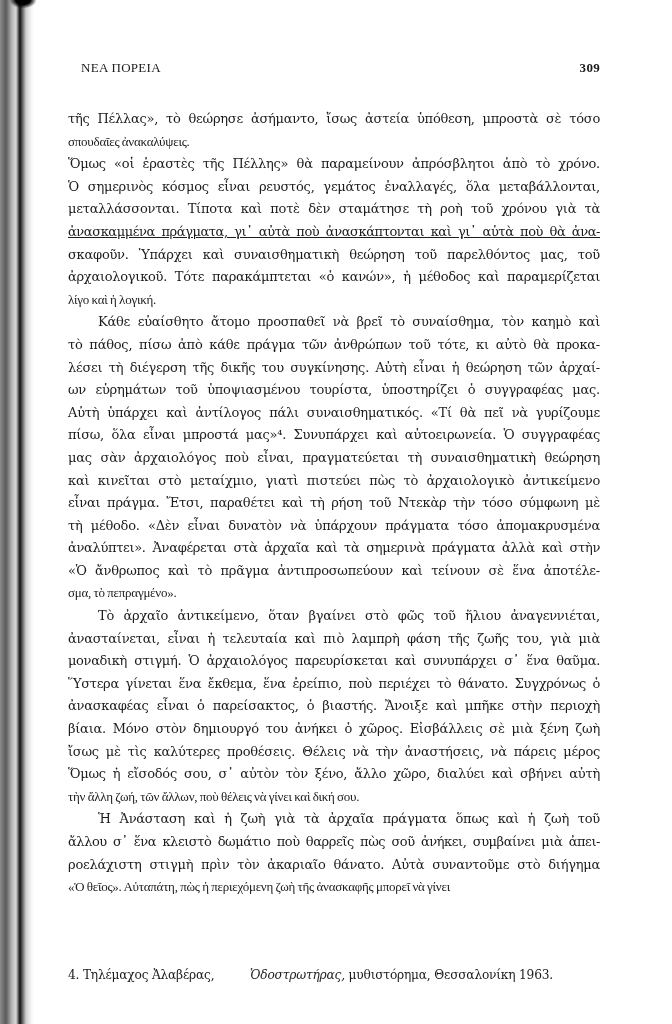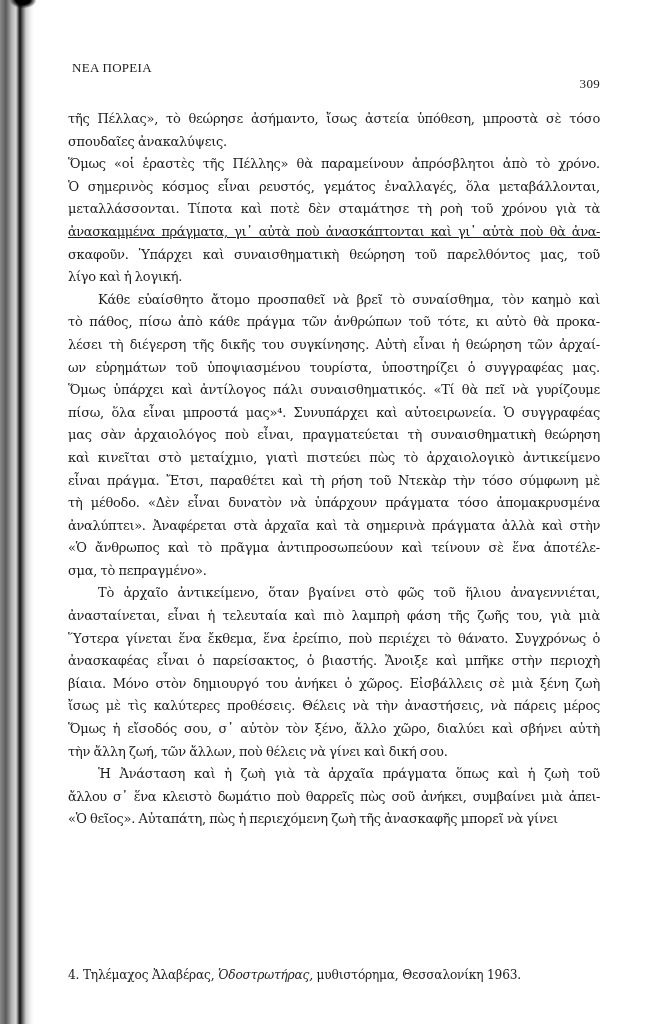--- a/index.html
+++ b/index.html
@@ -17,41 +17,41 @@
     position: absolute; left: 10px; top: 0; width: 26px; height: 8px;
     background: radial-gradient(ellipse at 50% 0%, #000 0%, #000 40%, rgba(0,0,0,0) 75%);
   }
   .page {
     position: absolute; left: 68px; top: 0; width: 532px;
   }
   .running-head {
     position: absolute; top: 60px; left: 0; width: 532px; height: 18px;
     font-family: "Liberation Serif", serif; font-size: 13px; letter-spacing: 0.3px;
   }
-  .running-head .title { position: absolute; left: 4px; top: 0; }
-  .running-head .pageno { position: absolute; right: 0; top: 16px; }
+  .running-head .title { position: absolute; left: 13px; top: 0; }
+  .running-head .pageno { position: absolute; right: 0; top: 0; font-weight: bold; }
   .body-text {
     position: absolute; top: 108px; left: 0; width: 532px;
     font-family: "DejaVu Serif", serif;
     font-size: 13px; line-height: 22.6px;
     letter-spacing: -0.25px;
     word-spacing: -0.5px;
   }
   .body-text .ln {
     display: block; white-space: nowrap; height: 22.6px;
     text-align: justify; text-align-last: justify;
   }
-  .body-text .ln.last { text-align-last: left; }
+  .body-text .ln.last { text-align-last: left; font-family: Liberation Serif, serif; }
   .body-text .ln.indent { padding-left: 30px; }
   .footnote {
     position: absolute; top: 966px; left: 0; width: 532px;
     font-family: "DejaVu Serif", serif; font-size: 12.2px; line-height: 18px;
     letter-spacing: -0.2px; white-space: nowrap;
   }
-  .footnote .it { font-style: italic; }
+  .footnote .it { font-style: italic; margin-left: 32px; }
 </style>
 </head>
 <body>
 
 <div class="binding"></div>
 <div class="binding-top"></div>
 
 <div class="page">
   <div class="running-head">
     <span class="title">ΝΕΑ ΠΟΡΕΙΑ</span>
@@ -59,44 +59,47 @@
   </div>
 
   <div class="body-text" id="body-text">
       <span class="ln">τῆς Πέλλας», τὸ θεώρησε ἀσήμαντο, ἴσως ἀστεία ὑπόθεση, μπροστὰ σὲ τόσο</span>
       <span class="ln last">σπουδαῖες ἀνακαλύψεις.</span>
       <span class="ln">Ὅμως «οἱ ἐραστὲς τῆς Πέλλης» θὰ παραμείνουν ἀπρόσβλητοι ἀπὸ τὸ χρόνο.</span>
       <span class="ln">Ὁ σημερινὸς κόσμος εἶναι ρευστός, γεμάτος ἐναλλαγές, ὅλα μεταβάλλονται,</span>
       <span class="ln">μεταλλάσσονται. Τίποτα καὶ ποτὲ δὲν σταμάτησε τὴ ροὴ τοῦ χρόνου γιὰ τὰ</span>
       <span class="ln" style="letter-spacing: -0.422517px; text-decoration: underline;">ἀνασκαμμένα πράγματα, γι᾽ αὐτὰ ποὺ ἀνασκάπτονται καὶ γι᾽ αὐτὰ ποὺ θὰ ἀνα-</span>
       <span class="ln">σκαφοῦν. Ὑπάρχει καὶ συναισθηματικὴ θεώρηση τοῦ παρελθόντος μας, τοῦ</span>
+      <span class="ln" style="letter-spacing: -0.27691px;">ἀρχαιολογικοῦ. Τότε παρακάμπτεται «ὁ κανών», ἡ μέθοδος καὶ παραμερίζεται</span>
       <span class="ln last">λίγο καὶ ἡ λογική.</span>
       <span class="ln indent">Κάθε εὐαίσθητο ἄτομο προσπαθεῖ νὰ βρεῖ τὸ συναίσθημα, τὸν καημὸ καὶ</span>
       <span class="ln">τὸ πάθος, πίσω ἀπὸ κάθε πράγμα τῶν ἀνθρώπων τοῦ τότε, κι αὐτὸ θὰ προκα-</span>
       <span class="ln">λέσει τὴ διέγερση τῆς δικῆς του συγκίνησης. Αὐτὴ εἶναι ἡ θεώρηση τῶν ἀρχαί-</span>
       <span class="ln">ων εὑρημάτων τοῦ ὑποψιασμένου τουρίστα, ὑποστηρίζει ὁ συγγραφέας μας.</span>
-      <span class="ln">Ὅμως ὑπάρχει καὶ ἀντίλογος πάλι συναισθηματικός. «Τί θὰ πεῖ νὰ γυρίζουμε</span>
+      <span class="ln">Αὐτὴ ὑπάρχει καὶ ἀντίλογος πάλι συναισθηματικός. «Τί θὰ πεῖ νὰ γυρίζουμε</span>
       <span class="ln">πίσω, ὅλα εἶναι μπροστά μας»⁴. Συνυπάρχει καὶ αὐτοειρωνεία. Ὁ συγγραφέας</span>
       <span class="ln">μας σὰν ἀρχαιολόγος ποὺ εἶναι, πραγματεύεται τὴ συναισθηματικὴ θεώρηση</span>
       <span class="ln">καὶ κινεῖται στὸ μεταίχμιο, γιατὶ πιστεύει πὼς τὸ ἀρχαιολογικὸ ἀντικείμενο</span>
       <span class="ln">εἶναι πράγμα. Ἔτσι, παραθέτει καὶ τὴ ρήση τοῦ Ντεκὰρ τὴν τόσο σύμφωνη μὲ</span>
       <span class="ln">τὴ μέθοδο. «Δὲν εἶναι δυνατὸν νὰ ὑπάρχουν πράγματα τόσο ἀπομακρυσμένα</span>
       <span class="ln" style="letter-spacing: -0.328559px;">ἀναλύπτει». Ἀναφέρεται στὰ ἀρχαῖα καὶ τὰ σημερινὰ πράγματα ἀλλὰ καὶ στὴν</span>
       <span class="ln">«Ὁ ἄνθρωπος καὶ τὸ πρᾶγμα ἀντιπροσωπεύουν καὶ τείνουν σὲ ἕνα ἀποτέλε-</span>
       <span class="ln last">σμα, τὸ πεπραγμένο».</span>
       <span class="ln indent">Τὸ ἀρχαῖο ἀντικείμενο, ὅταν βγαίνει στὸ φῶς τοῦ ἥλιου ἀναγεννιέται,</span>
       <span class="ln">ἀνασταίνεται, εἶναι ἡ τελευταία καὶ πιὸ λαμπρὴ φάση τῆς ζωῆς του, γιὰ μιὰ</span>
+      <span class="ln" style="letter-spacing: -0.345676px;">μοναδικὴ στιγμή. Ὁ ἀρχαιολόγος παρευρίσκεται καὶ συνυπάρχει σ᾽ ἕνα θαῦμα.</span>
       <span class="ln" style="letter-spacing: -0.31625px;">Ὕστερα γίνεται ἕνα ἔκθεμα, ἕνα ἐρείπιο, ποὺ περιέχει τὸ θάνατο. Συγχρόνως ὁ</span>
       <span class="ln">ἀνασκαφέας εἶναι ὁ παρείσακτος, ὁ βιαστής. Ἄνοιξε καὶ μπῆκε στὴν περιοχὴ</span>
       <span class="ln">βίαια. Μόνο στὸν δημιουργό του ἀνήκει ὁ χῶρος. Εἰσβάλλεις σὲ μιὰ ξένη ζωὴ</span>
       <span class="ln">ἴσως μὲ τὶς καλύτερες προθέσεις. Θέλεις νὰ τὴν ἀναστήσεις, νὰ πάρεις μέρος</span>
       <span class="ln">Ὅμως ἡ εἴσοδός σου, σ᾽ αὐτὸν τὸν ξένο, ἄλλο χῶρο, διαλύει καὶ σβήνει αὐτὴ</span>
       <span class="ln last">τὴν ἄλλη ζωή, τῶν ἄλλων, ποὺ θέλεις νὰ γίνει καὶ δική σου.</span>
       <span class="ln indent">Ἡ Ἀνάσταση καὶ ἡ ζωὴ γιὰ τὰ ἀρχαῖα πράγματα ὅπως καὶ ἡ ζωὴ τοῦ</span>
       <span class="ln" style="letter-spacing: -0.436678px;">ἄλλου σ᾽ ἕνα κλειστὸ δωμάτιο ποὺ θαρρεῖς πὼς σοῦ ἀνήκει, συμβαίνει μιὰ ἀπει-</span>
+      <span class="ln">ροελάχιστη στιγμὴ πρὶν τὸν ἀκαριαῖο θάνατο. Αὐτὰ συναντοῦμε στὸ διήγημα</span>
       <span class="ln last">«Ὁ θεῖος». Αὐταπάτη, πὼς ἡ περιεχόμενη ζωὴ τῆς ἀνασκαφῆς μπορεῖ νὰ γίνει</span>
     </div>
 
   <div class="footnote">
     <span>4.</span>
     <span>Τηλέμαχος Ἀλαβέρας,</span>
     <span class="it">Ὁδοστρωτήρας,</span>
     <span>μυθιστόρημα, Θεσσαλονίκη 1963.</span>
   </div>
 </div>

